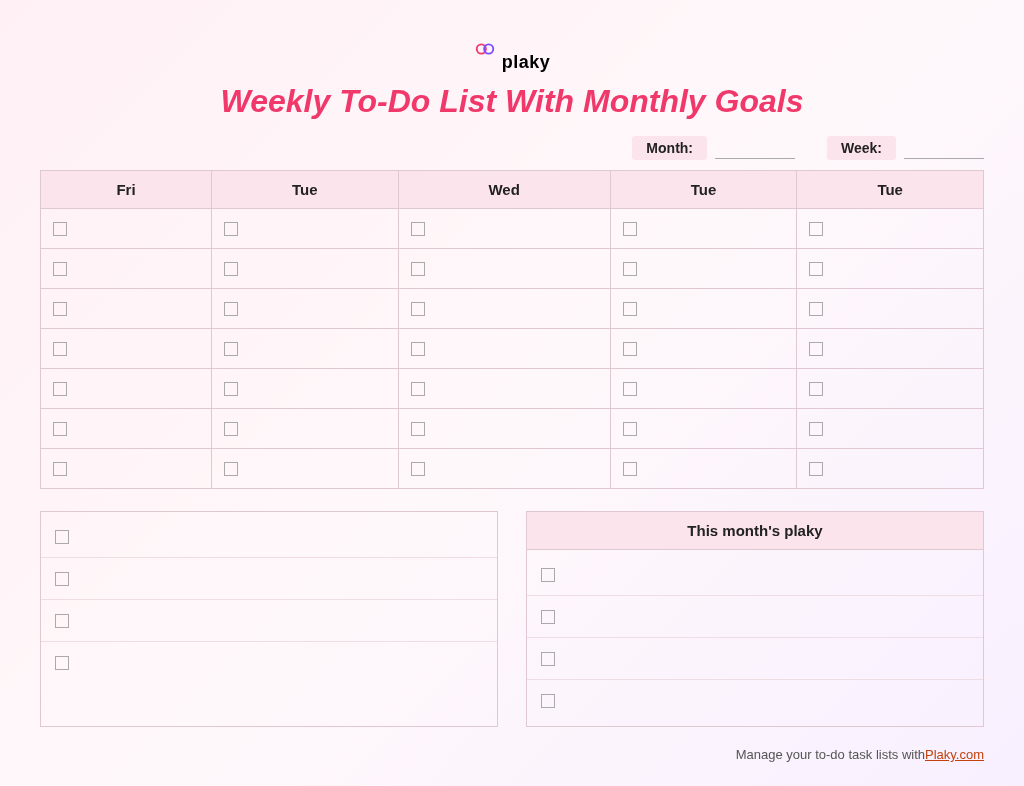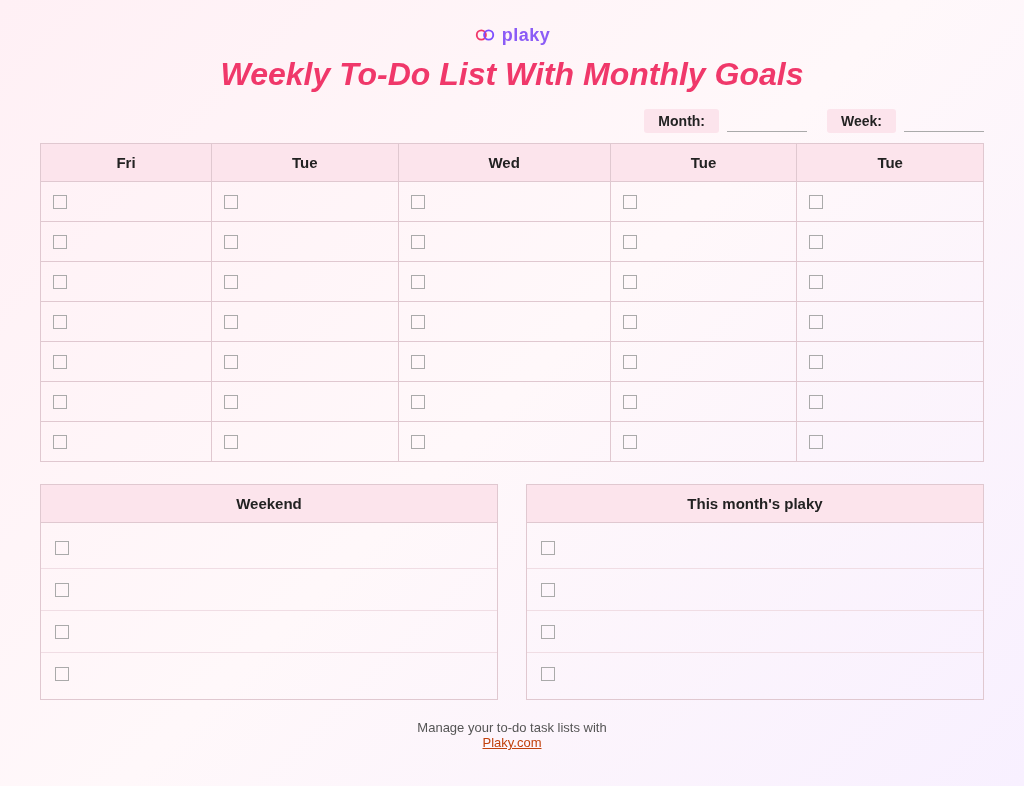--- a/index.html
+++ b/index.html
@@ -20,38 +20,39 @@
       gap: 6px;
       margin-bottom: 10px;
     }
     .logo-icon {
       width: 22px;
       height: 22px;
     }
     .logo-text {
       font-size: 18px;
       font-weight: 600;
-      color: #8b5cf6;
+      color: #000000;
       letter-spacing: 0.5px;
+      margin-top: 28px;
     }
 
     .main-title {
       font-size: 32px;
       font-weight: 800;
       color: #f0386a;
       text-align: center;
       margin-bottom: 16px;
       font-style: italic;
     }
 
     .month-week-row {
       display: flex;
       justify-content: flex-end;
       width: 100%;
-      gap: 20px;
+      gap: 32px;
       margin-bottom: 10px;
       align-items: center;
     }
     .month-week-item {
       display: flex;
       align-items: center;
       gap: 8px;
     }
     .mw-label {
       background: #fce4ec;
@@ -138,21 +139,20 @@
     }
 
     .footer-row {
       width: 100%;
       display: flex;
       justify-content: flex-end;
       align-items: center;
       font-size: 13px;
       color: #555;
       margin-top: 4px;
-      flex-direction: column;
     }
     .footer-row a {
       color: #c2410c;
       text-decoration: underline;
     }
   </style>
 </head>
 <body>
 
 <div class="logo-area">
@@ -234,21 +234,20 @@
         <td><span class="checkbox"></span></td>
         <td><span class="checkbox"></span></td>
         <td><span class="checkbox"></span></td>
         <td><span class="checkbox"></span></td>
       </tr>
     </tbody>
 </table>
 
 <div class="bottom-row">
   <div class="weekend-section">
-    <div class="section-header">Weekend</div>
     <div class="section-rows" id="weekend-rows">
         <div class="section-row">
           <span class="checkbox"></span>
         </div>
         <div class="section-row">
           <span class="checkbox"></span>
         </div>
         <div class="section-row">
           <span class="checkbox"></span>
         </div>

